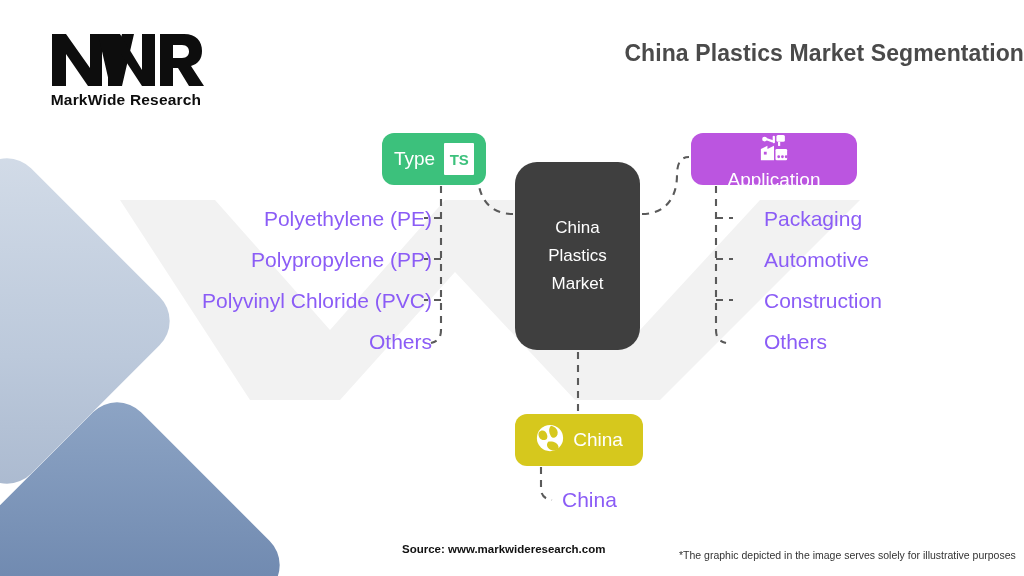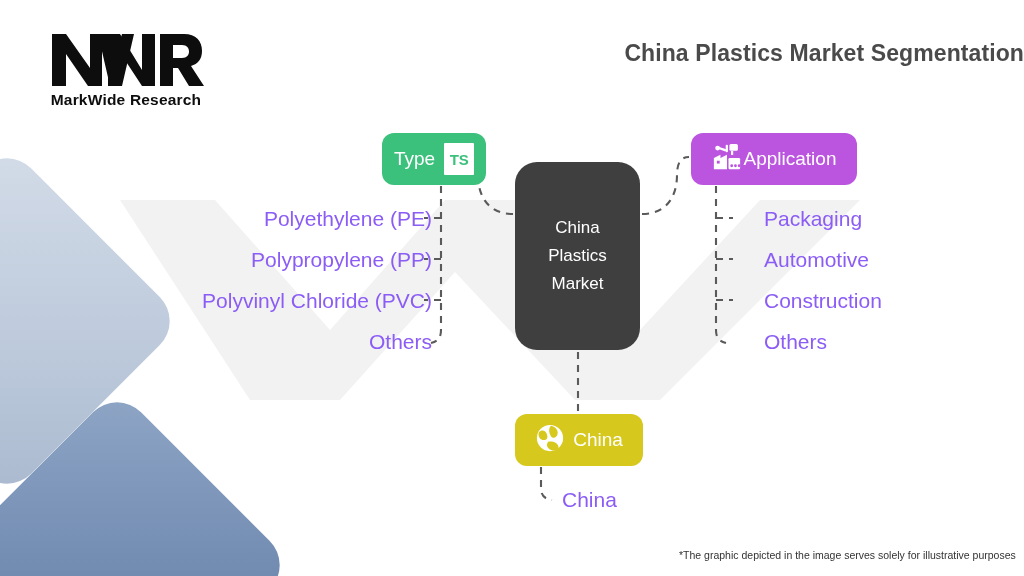--- a/index.html
+++ b/index.html
@@ -130,23 +130,23 @@
     font-size: 15px;
     font-weight: bold;
     letter-spacing: -0.3px;
   }
 
   #node-application {
     left: 691px;
     top: 133px;
     width: 166px;
     height: 52px;
-    justify-content: center;
     gap: 2px;
     padding: 0 13px;
+    flex-direction: column;
   }
 
   #node-region {
     left: 515px;
     top: 414px;
     width: 128px;
     height: 52px;
     justify-content: center;
     gap: 8px;
     padding: 0 12px;
@@ -312,15 +312,16 @@
   <div class="leaf leaf-left" style="top:289px">Polyvinyl Chloride (PVC)</div>
   <div class="leaf leaf-left" style="top:330px">Others</div>
 
   <div class="leaf leaf-right" style="top:207px">Packaging</div>
   <div class="leaf leaf-right" style="top:248px">Automotive</div>
   <div class="leaf leaf-right" style="top:289px">Construction</div>
   <div class="leaf leaf-right" style="top:330px">Others</div>
 
   <div class="leaf leaf-bottom" style="top:488px">China</div>
 
+  <div class="source">Source: www.markwideresearch.com</div>
   <div class="disclaimer">*The graphic depicted in the image serves solely for illustrative purposes</div>
 
 </div>
 
 </body></html>

